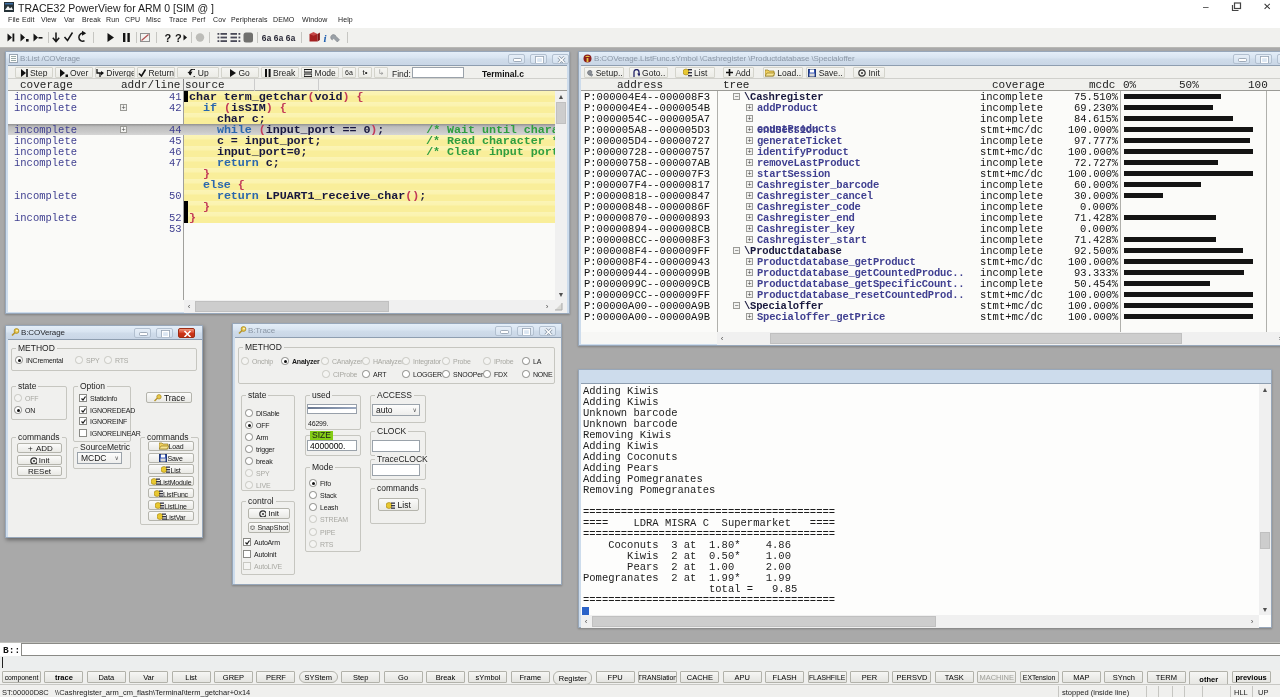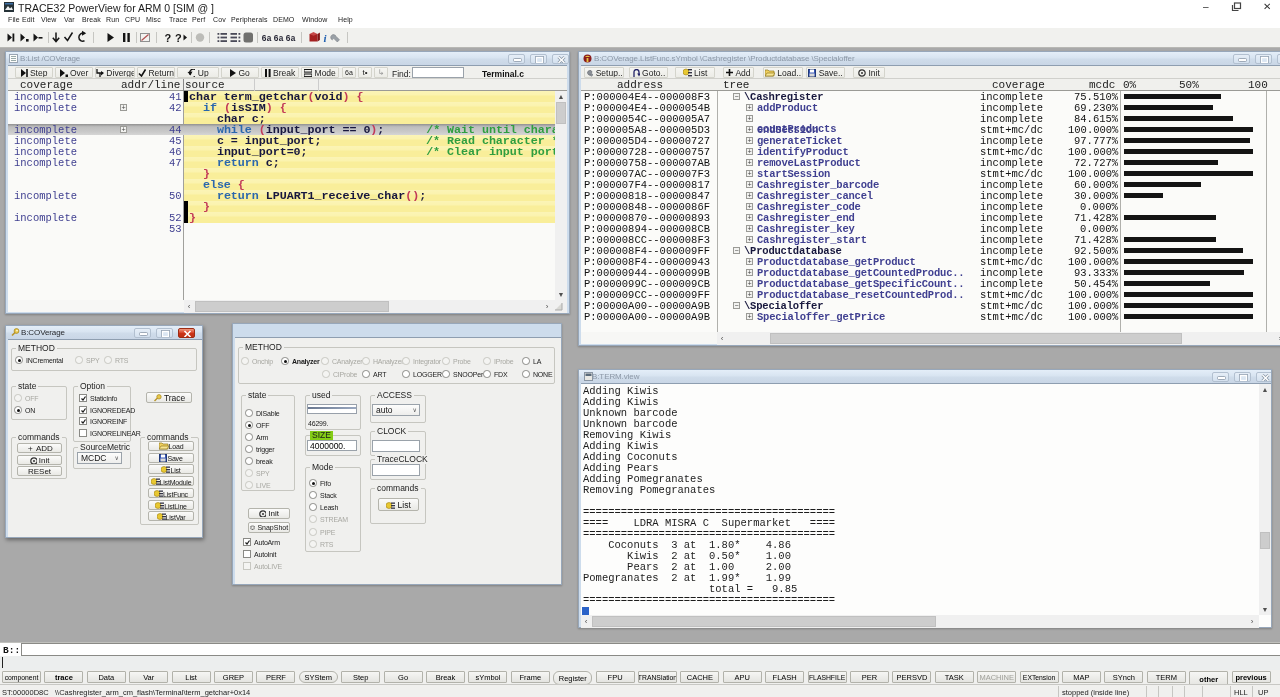--- a/index.html
+++ b/index.html
@@ -611,20 +611,45 @@
 <div class="btn" style="left:140px;top:171px;width:46px;height:10px;line-height:9px;font-size:7px;overflow:hidden;letter-spacing:-0.2px"><svg width="9" height="9" style="vertical-align:-1.5px">
           <circle cx="3" cy="4.5" r="3" fill="#e8c832" stroke="#a08010" stroke-width=".6"></circle>
           <rect x="5" y="1.5" width="4" height="1.3" fill="#334"></rect>
           <rect x="5" y="4" width="4" height="1.3" fill="#334"></rect>
           <rect x="5" y="6.5" width="4" height="1.3" fill="#334"></rect>
         </svg>ListVar</div>
 </div>
   </div>
 
 <div class="win" style="left:232px;top:323px;width:330px;height:262px">
+ <div class="tb" style="height:13px">
+      <svg width="10" height="9" style="position:absolute;left:4px;top:2px">
+        <path d="M2 7.5 L5 4.5" stroke="#b8952a" stroke-width="1.6"></path>
+        <circle cx="6.5" cy="3" r="2.4" fill="#e8c84a" stroke="#a8861e" stroke-width=".8"></circle>
+        <circle cx="7" cy="2.6" r=".9" fill="#fff8d8"></circle>
+      </svg>
+  <span class="ti" style="left:15px">B:Trace</span>
+  <span class="wb" style="left:262px">
+        <svg width="17" height="10">
+          <rect x="4.5" y="3.5" width="8" height="3" rx="1" fill="#fff" stroke="#8a98a8" stroke-width="0.8"></rect>
+        </svg>
+      </span>
+  <span class="wb" style="left:284px">
+        <svg width="17" height="10">
+          <rect x="4.5" y="1.5" width="8" height="7" fill="none" stroke="#98a6b6" stroke-width="1"></rect>
+          <rect x="5.5" y="2.5" width="6" height="5" fill="none" stroke="#fff" stroke-width="1.3"></rect>
+        </svg>
+      </span>
+  <span class="wb" style="left:306px">
+        <svg width="17" height="10">
+          <path d="M5.5 2 L11.5 8 M11.5 2 L5.5 8" stroke="#8a98a8" stroke-width="3"></path>
+          <path d="M5.5 2 L11.5 8 M11.5 2 L5.5 8" stroke="#fff" stroke-width="1.4"></path>
+        </svg>
+      </span>
+ </div>
  <div class="client" style="left:2px;top:13px;width:326px;height:247px;background:#f0f0ee">
 <div class="grp" style="left:3px;top:9px;width:317px;height:37px">
         <span class="grplab" style="background:#f0f0ee">METHOD</span>
       </div>
 <span class="radio dis" style="left:6px;top:19px"></span>
 <span class="lab dis" style="left:17px;top:19px">Onchip</span>
 <span class="radio on" style="left:46px;top:19px"></span>
 <span class="lab" style="left:57px;top:19px;font-weight:bold">Analyzer</span>
 <span class="radio dis" style="left:86px;top:19px"></span>
 <span class="lab dis" style="left:97px;top:19px">CAnalyzer</span>
@@ -660,20 +685,23 @@
 <span class="radio" style="left:10px;top:95px"></span>
 <span class="lab" style="left:21px;top:95px">Arm</span>
 <span class="radio" style="left:10px;top:107px"></span>
 <span class="lab" style="left:21px;top:107px">trigger</span>
 <span class="radio" style="left:10px;top:119px"></span>
 <span class="lab" style="left:21px;top:119px">break</span>
 <span class="radio dis" style="left:10px;top:131px"></span>
 <span class="lab dis" style="left:21px;top:131px">SPY</span>
 <span class="radio dis" style="left:10px;top:143px"></span>
 <span class="lab dis" style="left:21px;top:143px">LIVE</span>
+<div class="grp" style="left:6px;top:163px;width:54px;height:74px">
+        <span class="grplab" style="background:#f0f0ee">control</span>
+      </div>
 <div class="btn" style="left:13px;top:170px;width:42px;height:11px;line-height:10px;font-size:8px"><svg width="7" height="7" style="vertical-align:-1px">
           <circle cx="4" cy="4" r="3.2" fill="none" stroke="#333" stroke-width="1.2"></circle>
           <circle cx="4" cy="4" r="1" fill="#333"></circle>
         </svg> Init</div>
 <div class="btn" style="left:13px;top:184px;width:42px;height:11px;line-height:10px;font-size:7px">⎊ SnapShot</div>
 <span class="chk" style="left:8px;top:200px">
         <svg width="7" height="7" style="position:absolute;left:0;top:0">
           <path d="M1.5 3.5 L3 5 L5.5 1.5" stroke="#1a1a1a" stroke-width="1.2" fill="none"></path>
         </svg>
       </span>
@@ -726,44 +754,20 @@
 <div class="btn" style="left:143px;top:160px;width:41px;height:13px;line-height:12px"><svg width="9" height="9" style="vertical-align:-1.5px">
           <circle cx="3" cy="4.5" r="3" fill="#e8c832" stroke="#a08010" stroke-width=".6"></circle>
           <rect x="5" y="1.5" width="4" height="1.3" fill="#334"></rect>
           <rect x="5" y="4" width="4" height="1.3" fill="#334"></rect>
           <rect x="5" y="6.5" width="4" height="1.3" fill="#334"></rect>
         </svg> List</div>
 </div>
   </div>
 
 <div class="win" style="left:578px;top:369px;width:694px;height:259px">
- <div class="tb" style="height:13px">
-  <svg class="abs" style="left:5px;top:2px" width="9" height="9">
-        <rect x="0.5" y="0.5" width="8" height="8" fill="#e8e8e4" stroke="#8a96a4"></rect>
-        <rect x="1.5" y="1.5" width="6" height="2.5" fill="#5a6a7a"></rect>
-      </svg>
-  <span class="ti" style="left:13px">B:TERM.view</span>
-  <span class="wb" style="left:633px">
-        <svg width="17" height="10">
-          <rect x="4.5" y="3.5" width="8" height="3" rx="1" fill="#fff" stroke="#8a98a8" stroke-width="0.8"></rect>
-        </svg>
-      </span>
-  <span class="wb" style="left:655px">
-        <svg width="17" height="10">
-          <rect x="4.5" y="1.5" width="8" height="7" fill="none" stroke="#98a6b6" stroke-width="1"></rect>
-          <rect x="5.5" y="2.5" width="6" height="5" fill="none" stroke="#fff" stroke-width="1.3"></rect>
-        </svg>
-      </span>
-  <span class="wb" style="left:677px">
-        <svg width="17" height="10">
-          <path d="M5.5 2 L11.5 8 M11.5 2 L5.5 8" stroke="#8a98a8" stroke-width="3"></path>
-          <path d="M5.5 2 L11.5 8 M11.5 2 L5.5 8" stroke="#fff" stroke-width="1.4"></path>
-        </svg>
-      </span>
- </div>
  <div class="client" style="left:2px;top:13px;width:690px;height:244px;background:#fdfdfc">
   <pre class="mono abs" style="left:2px;top:2px;font-size:10.5px;line-height:11px;color:#1c1c1c">Adding Kiwis
 Adding Kiwis
 Unknown barcode
 Unknown barcode
 Removing Kiwis
 Adding Kiwis
 Adding Coconuts
 Adding Pears
 Adding Pomegranates

